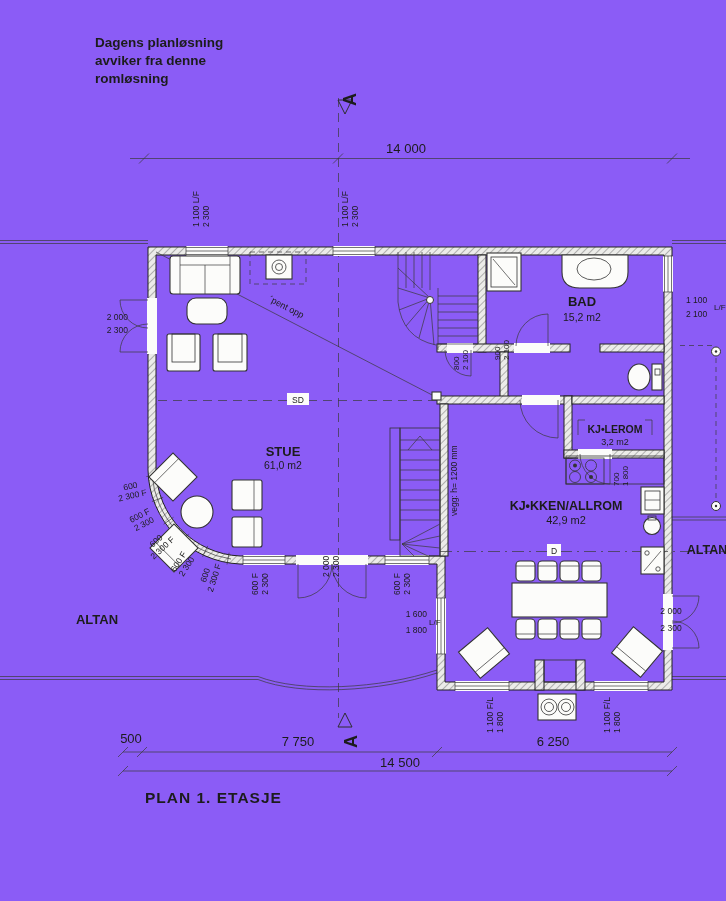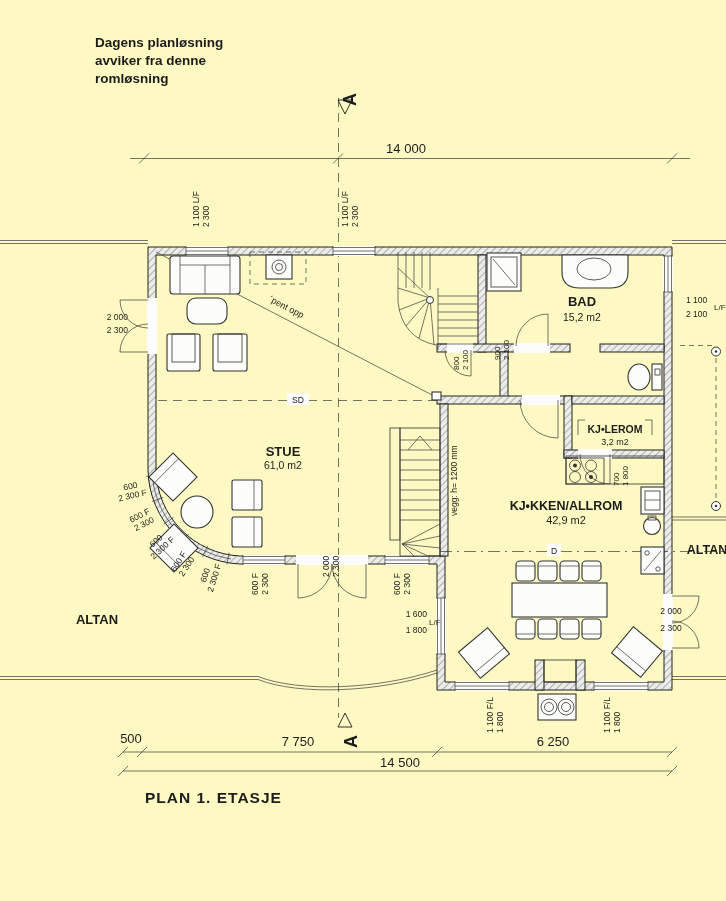--- a/index.html
+++ b/index.html
@@ -1,16 +1,16 @@
 <!DOCTYPE html>
 <html><head>
 <meta charset="utf-8">
 <style>
   html,body{margin:0;padding:0;background:#e9e9e9;}
-  #page{position:relative;width:726px;height:901px;background:#fef9c3;overflow:hidden;
+  #page{position:relative;width:726px;height:901px;background:#8b5cf6;overflow:hidden;
         font-family:"Liberation Sans",sans-serif;}
   svg{position:absolute;left:0;top:0;}
   text{fill:#1c1c1c;font-family:"Liberation Sans",sans-serif;}
   .b{font-weight:bold;}
   .t8{font-size:8px;}.t85{font-size:8.5px;}.t9{font-size:9px;}
   .t10{font-size:10.5px;}.t11{font-size:11px;}.t12{font-size:12.5px;}
   .t13{font-size:13px;}.t14{font-size:13.5px;}.t15{font-size:15.5px;}
   .ln{stroke:#2d2d2d;fill:none;stroke-width:1;}
   .thin{stroke:#3a3a3a;fill:none;stroke-width:.7;}
   .dash{stroke-dasharray:9 6;}

